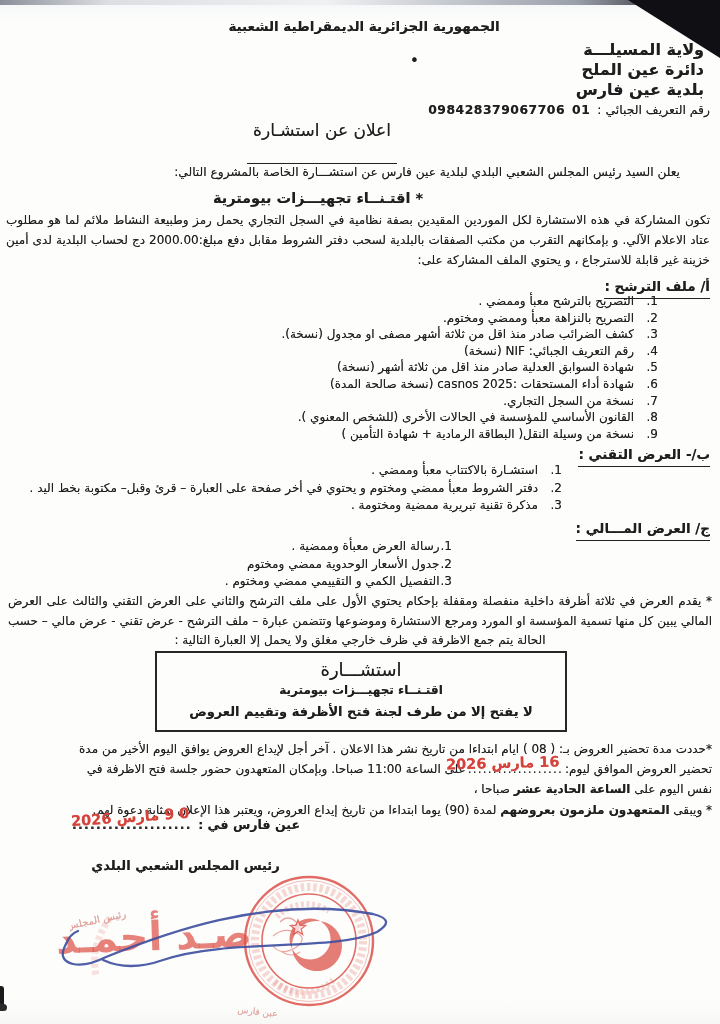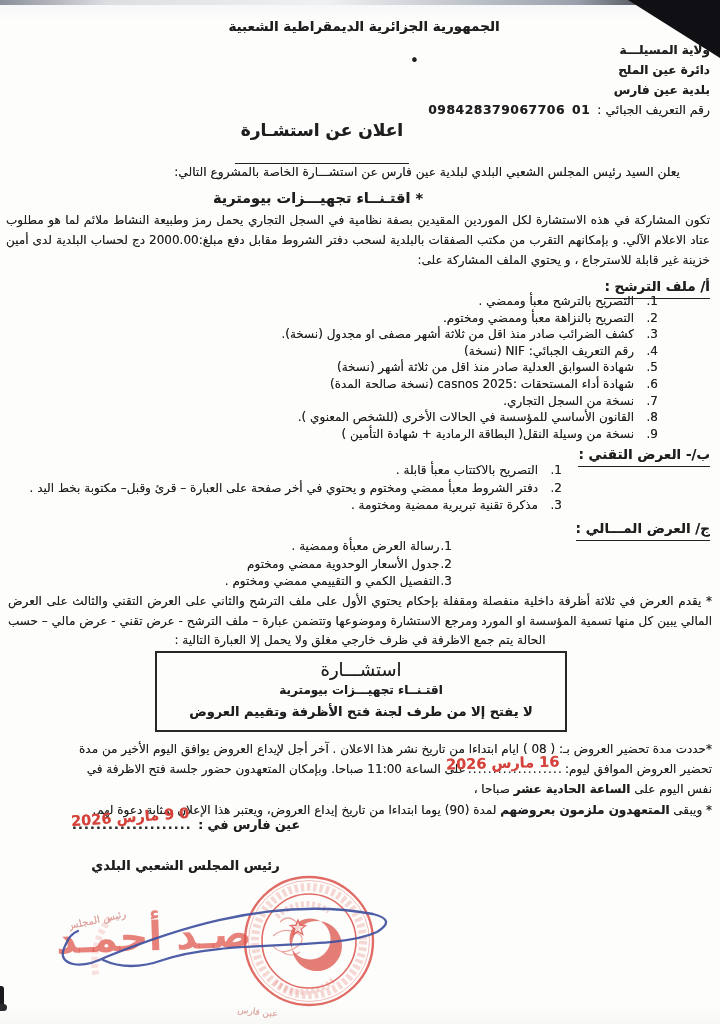--- a/index.html
+++ b/index.html
@@ -15,25 +15,25 @@
   
   .scan-strip{top:0;left:0;right:0;height:5px;
     background:linear-gradient(90deg,#8b8f99,#dcdee2 15%,#f0f1f3 45%,#9aa0ab 80%,#17181c 97%);}
   .scan-corner{top:0;right:0;width:0;height:0;
     border-left:92px solid transparent;border-top:58px solid #101014;}
   .edge-mark-1{left:0;top:986px;width:4px;height:22px;background:#1b1b1d;border-radius:0 3px 3px 0;}
   .edge-mark-2{left:0;top:1004px;width:7px;height:7px;background:#2a2a2c;border-radius:0 4px 4px 0;}
   
   .republic{top:16px;left:0;right:0;text-align:center;font-weight:bold;font-size:13.5px;transform:translateX(4px);}
   .ink-dot{top:50px;left:410px;font-size:15px;}
-  .right-block{top:40px;right:10px;text-align:right;font-weight:bold;font-size:12px;line-height:20px;}
+  .right-block{top:40px;right:16px;text-align:right;font-weight:bold;font-size:16px;line-height:20px;}
   .tax-line{top:101px;right:10px;display:flex;gap:7px;align-items:baseline;font-size:12.4px;}
   .tax-line .num{font-weight:bold;letter-spacing:.5px;}
   .doc-title{top:118px;left:0;right:0;text-align:center;transform:translateX(-38px);}
-  .doc-title span{display:inline-block;font-weight:bold;font-size:17px;
+  .doc-title span{display:inline-block;font-weight:normal;font-size:17px;
     border-bottom:1.6px solid #222;padding:0 6px 19px;}
   
   .announce{top:163px;right:14px;left:14px;text-align:right;text-indent:26px;}
   .project{top:188px;left:0;right:0;text-align:center;transform:translateX(-42px);font-weight:bold;font-size:14.5px;}
   .para{text-align:justify;line-height:20px;font-size:12px;}
   .participation{top:210px;right:10px;left:6px;}
   .sec-head{font-weight:bold;font-size:13.5px;}
   .sec-head span{display:inline-block;border-bottom:1.7px solid #222;padding-bottom:2px;}
   .h-a{top:276px;right:10px;text-align:right;}
   .h-b{top:444px;right:10px;}
@@ -148,21 +148,21 @@
         <span>نسخة من وسيلة النقل( البطاقة الرمادية + شهادة التأمين )</span>
       </div>
   </div>
 
   <div class="abs sec-head h-b">
     <span>ب/- العرض التقني :</span>
   </div>
   <div class="abs list list-b">
     <div class="li">
         <span class="num">1.</span>
-        <span>التصريح بالاكتتاب معبأ قابلة .</span>
+        <span>استشـارة بالاكتتاب معبأ وممضي .</span>
       </div>
     <div class="li">
         <span class="num">2.</span>
         <span>دفتر الشروط معبأ ممضي ومختوم و يحتوي في أخر صفحة على العبارة – قرئ وقبل– مكتوبة بخط اليد .</span>
       </div>
     <div class="li">
         <span class="num">3.</span>
         <span>مذكرة تقنية تبريرية ممضية ومختومة .</span>
       </div>
   </div>

